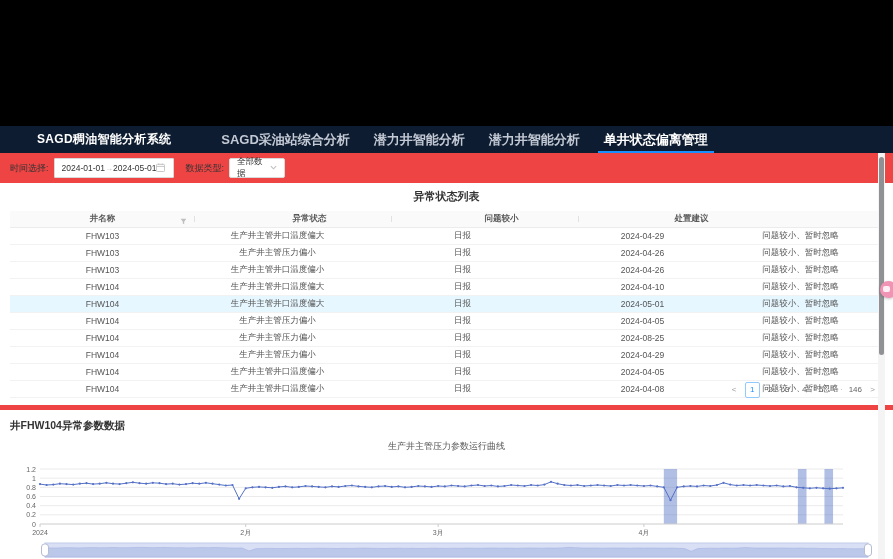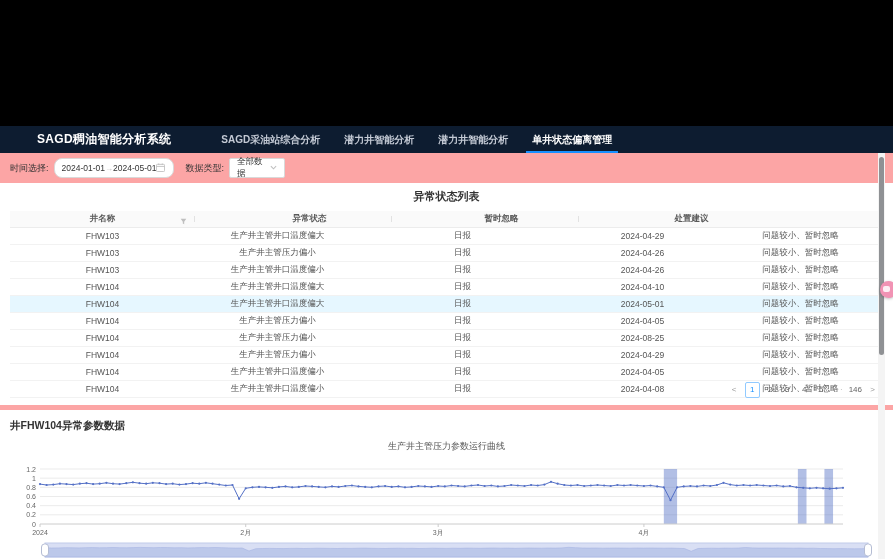--- a/index.html
+++ b/index.html
@@ -3,31 +3,31 @@
 <meta charset="utf-8">
 <style>
   html,body{margin:0;padding:0;background:#222;}
   .screen{position:relative;width:893px;height:559px;background:#000;overflow:hidden;
           font-family:"Liberation Sans",sans-serif;-webkit-font-smoothing:antialiased;}
   
   .navbar{position:absolute;left:0;top:126px;width:893px;height:27px;background:#0d1c30;
           display:flex;align-items:center;padding-left:19px;}
   .brand{color:#fff;font-weight:bold;font-size:12px;margin-left:18px;letter-spacing:.3px;white-space:nowrap;}
   .tabs{display:flex;margin-left:38px;height:100%;}
-  .tab{color:#c3c9d4;font-size:10px;font-weight:bold;padding:0 12px;display:flex;align-items:center;
+  .tab{color:#c3c9d4;font-size:13px;font-weight:bold;padding:0 12px;display:flex;align-items:center;
        position:relative;cursor:pointer;white-space:nowrap;}
   .tab.active{color:#fff;}
   .tab.active::after{content:"";position:absolute;left:6px;right:6px;bottom:0;height:2px;background:#1890ff;}
   
-  .content{position:absolute;left:0;top:153px;width:893px;height:406px;background:#fca5a5;}
+  .content{position:absolute;left:0;top:153px;width:893px;height:406px;background:#ef4444;}
   
   .filterbar{position:absolute;left:10px;top:4px;height:22px;display:flex;align-items:center;
              font-size:9px;color:#333;}
   .flabel{margin-right:5px;white-space:nowrap;}
-  .datebox{display:flex;align-items:center;background:#fff;border:1px solid #d9d9d9;border-radius:8px;
+  .datebox{display:flex;align-items:center;background:#fff;border:1px solid #d9d9d9;border-radius:1px;
            height:18px;padding:0 7px;margin-right:12px;width:104px;justify-content:space-between;
            color:#333;font-size:8.5px;}
   .datebox .sep{color:#bfbfbf;font-size:8px;}
   .selectbox{display:flex;align-items:center;background:#fff;border:1px solid #d9d9d9;border-radius:2px;
              height:18px;padding:0 7px;width:40px;justify-content:space-between;color:#333;font-size:8.5px;}
   .dim-icon{color:#bfbfbf;font-size:8px;line-height:1;}
   
   .table-card{position:absolute;left:0;top:30px;width:893px;height:222px;background:#fff;}
   .table-title{text-align:center;font-weight:bold;font-size:11px;color:#333;padding-top:6px;}
   .thead{display:flex;margin:7px 10px 0 10px;background:#fafafa;height:16px;align-items:center;
@@ -103,21 +103,21 @@
       </div>
     </div>
 
     <div class="table-card">
       <div class="table-title">异常状态列表</div>
       <div class="thead">
           <div class="tcell c1">井名称<span class="funnel"><svg width="7" height="7" viewBox="0 0 10 10">
                 <path d="M1 1 H9 L6 5.5 V9 L4 8 V5.5 Z" fill="#bfbfbf"></path>
               </svg></span></div>
           <div class="tcell c2">异常状态</div>
-          <div class="tcell c4">暂时忽略</div>
+          <div class="tcell c4">问题较小</div>
           <div class="tcell c5">处置建议</div>
         </div>
       <div id="tbody">
           <div class="trow">
             <div class="tcell c1">FHW103</div>
             <div class="tcell c2">生产井主管井口温度偏大</div>
             <div class="tcell c3">日报</div>
             <div class="tcell c4">2024-04-29</div>
             <div class="tcell c5">问题较小、暂时忽略</div>
           </div>

